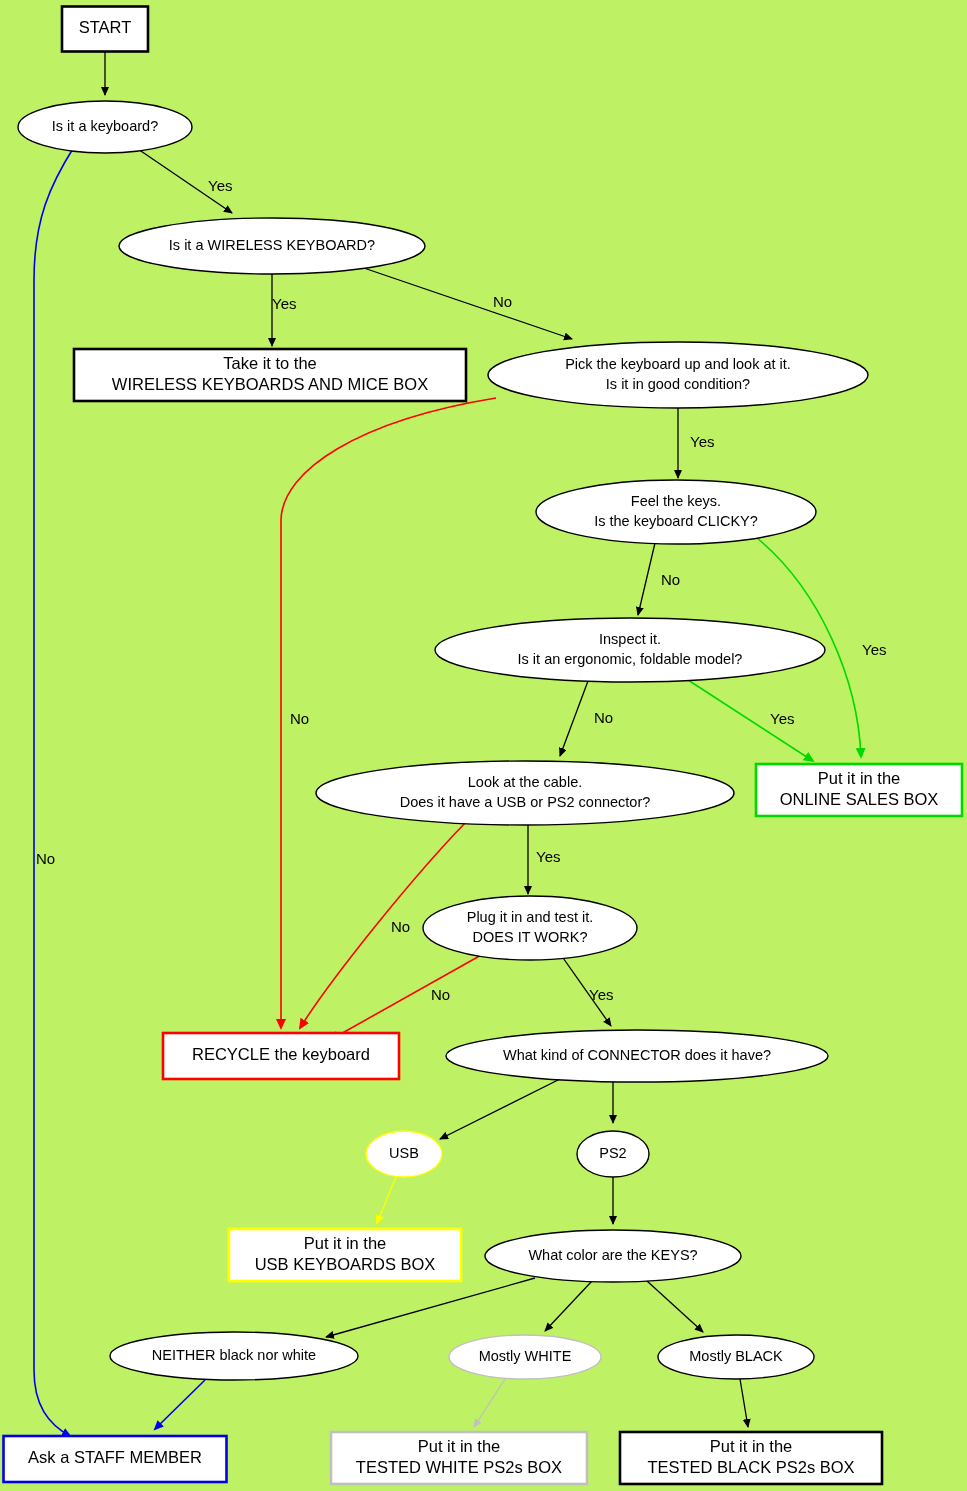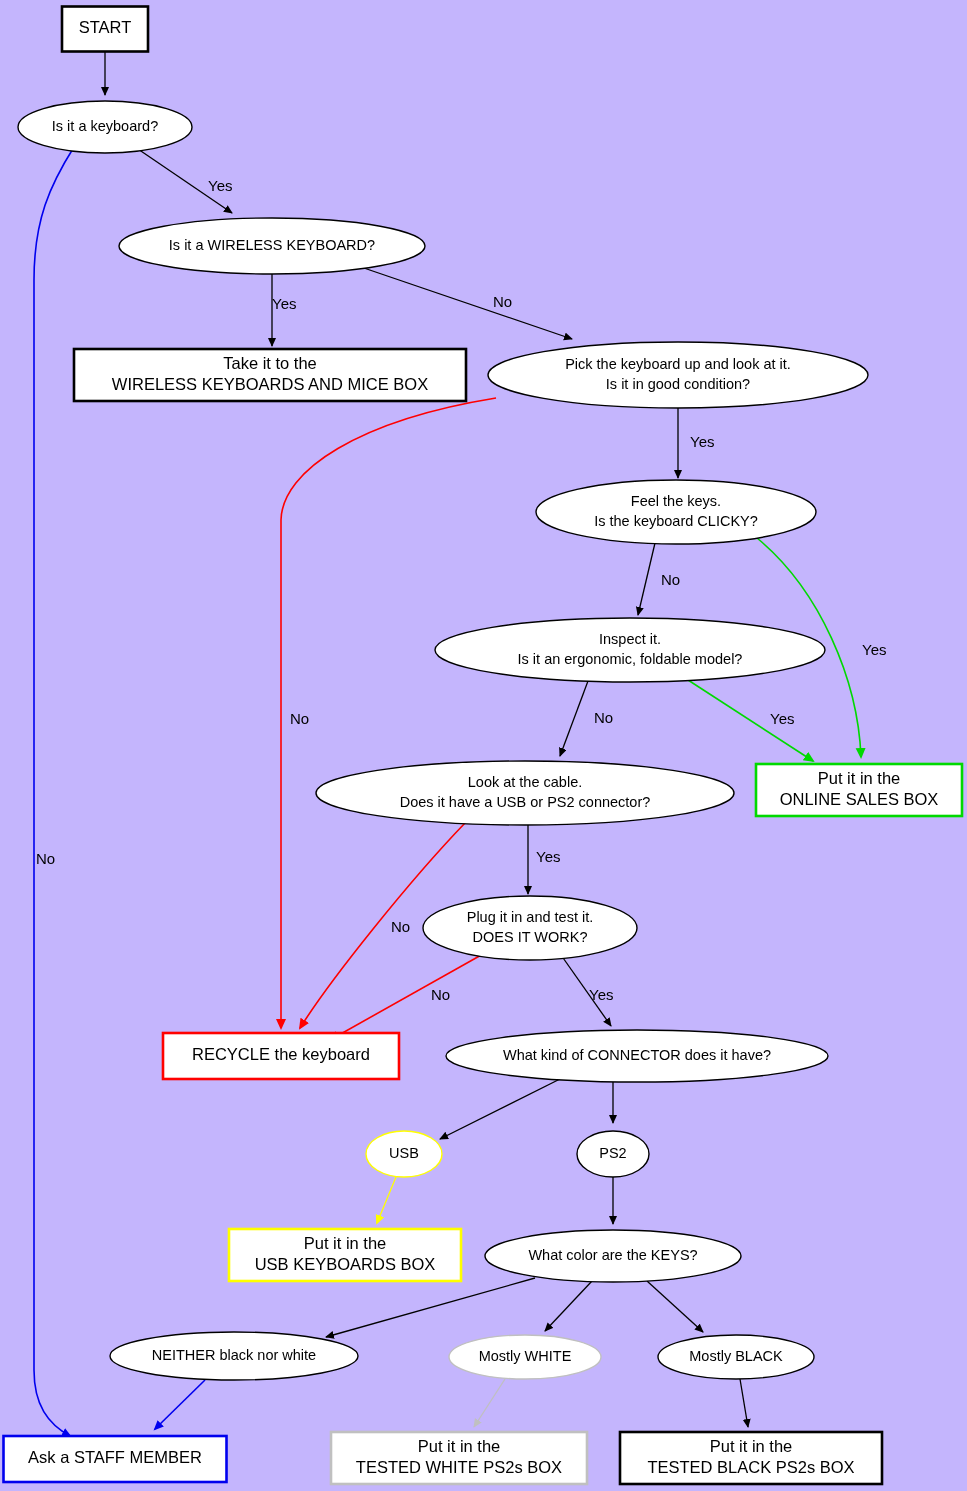--- a/index.html
+++ b/index.html
@@ -7,21 +7,21 @@
     padding: 0;
     background: #ffffff;
   }
   body {
     font-family: "Liberation Sans", sans-serif;
   }
   #chart-root {
     position: relative;
     width: 967px;
     height: 1491px;
-    background: #c4b5fd;
+    background: #bef264;
     overflow: hidden;
   }
   svg#flow {
     display: block;
     width: 967px;
     height: 1491px;
   }
   .node-shape {
     fill: #ffffff;
   }

